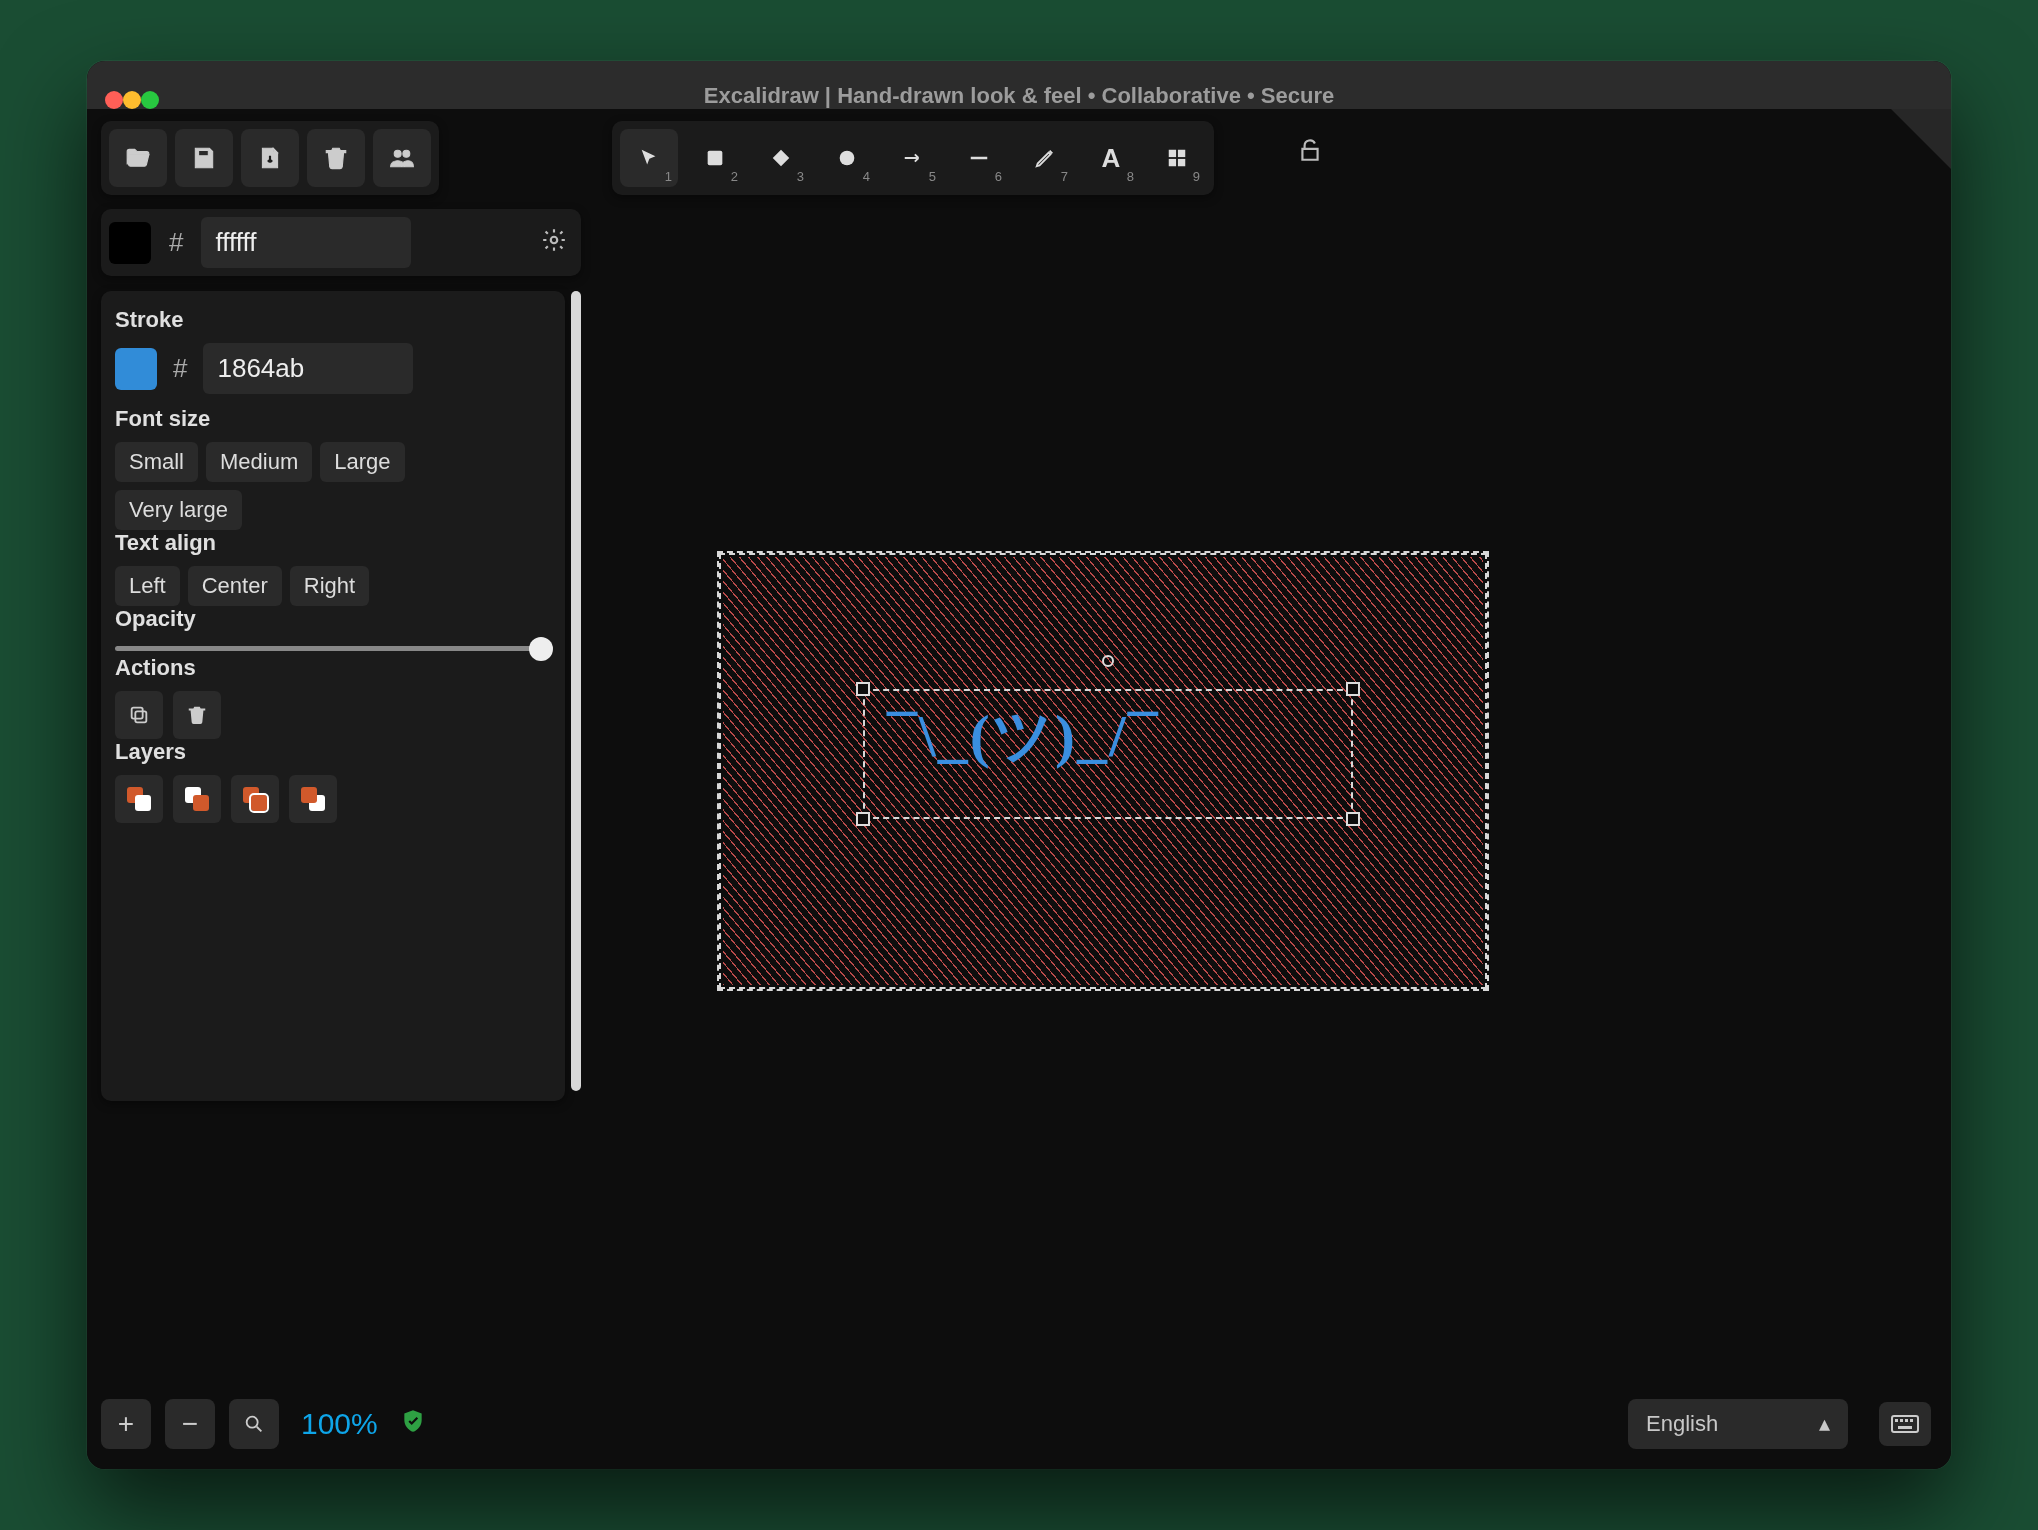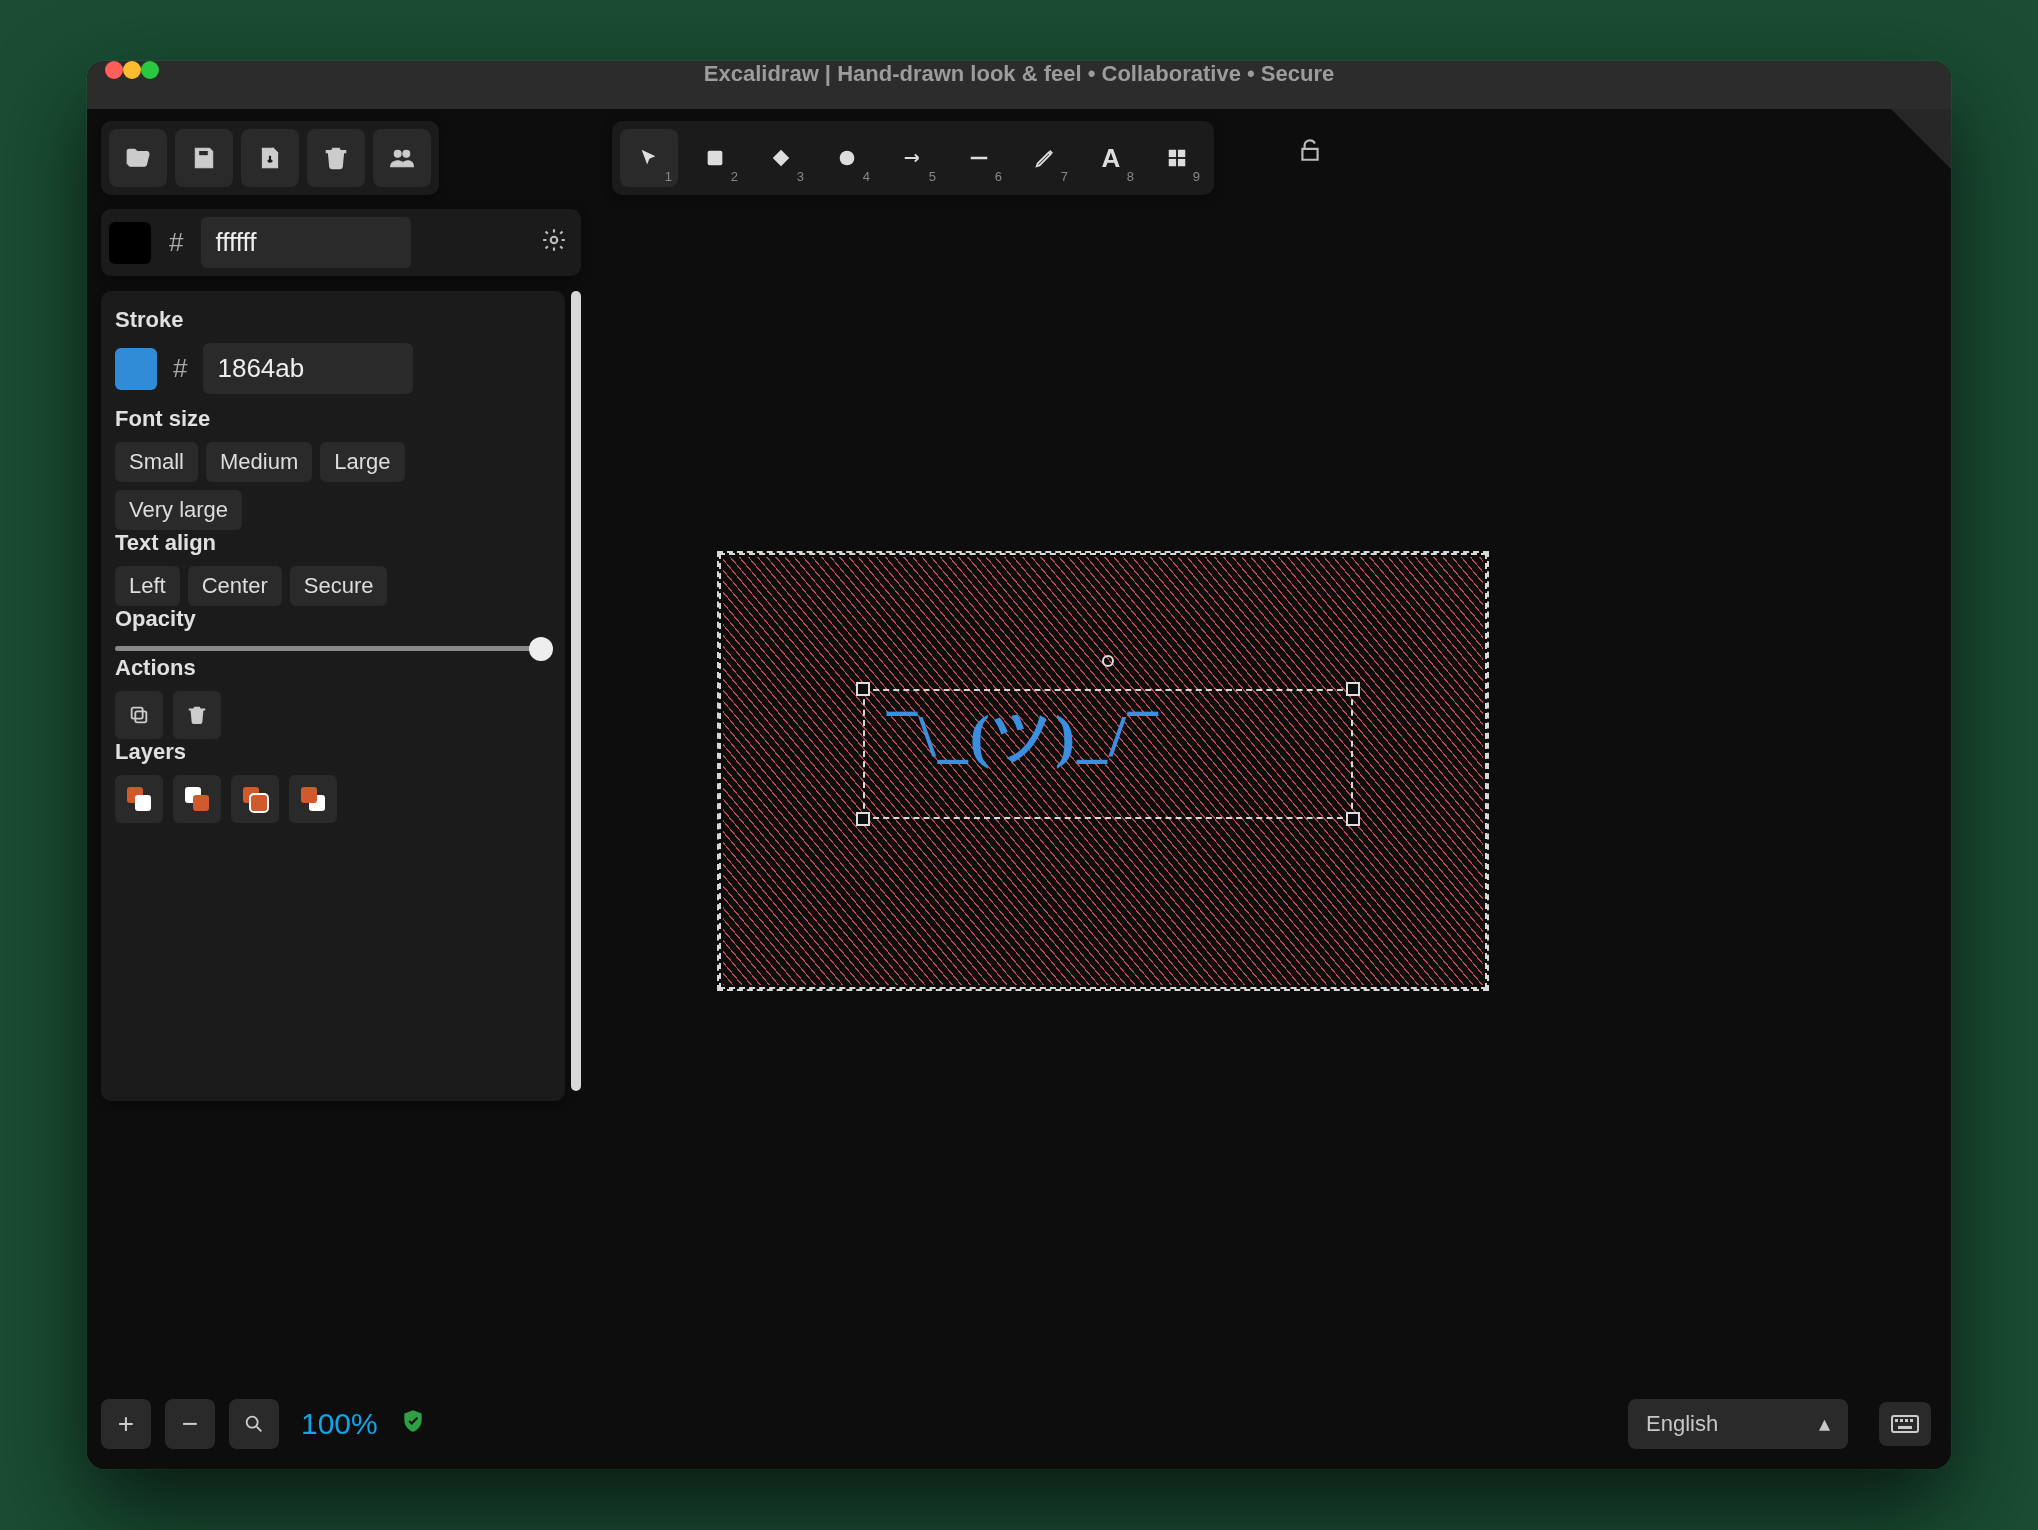--- a/index.html
+++ b/index.html
@@ -15,21 +15,21 @@
     width: 1864px; height: 1408px;
     background: #0d0d0d;
     border-radius: 18px;
     box-shadow: 0 40px 90px rgba(0,0,0,0.65), 0 0 0 1px rgba(255,255,255,0.05);
     overflow: hidden;
     position: relative;
     display: flex; flex-direction: column;
   }
   .titlebar {
     height: 48px; background: #2c2c2c;
-    display: flex; align-items: flex-start; padding: 0 18px;
+    display: flex; align-items: flex-end; padding: 0 18px;
     gap: 0; flex-shrink: 0;
     position: relative;
   }
   .tl { width: 18px; height: 18px; border-radius: 50%; }
   .tl.r { background: #ff5f57; } .tl.y { background: #febc2e; } .tl.g { background: #28c840; }
   .titlebar-title {
     position: absolute; left: 0; right: 0; text-align: center;
     font-size: 22px; color: #9c9c9c; font-weight: 600;
     pointer-events: none;
   }
@@ -292,21 +292,21 @@
           </div>
           <div class="pillrow" style="margin-top:8px;">
             <div class="pill">Very large</div>
           </div>
         </div>
         <div class="sec">
           <h4>Text align</h4>
           <div class="pillrow">
             <div class="pill">Left</div>
             <div class="pill">Center</div>
-            <div class="pill">Secure</div>
+            <div class="pill">Right</div>
           </div>
         </div>
         <div class="sec">
           <h4>Opacity</h4>
           <div class="slider">
             <div class="knob"></div>
           </div>
         </div>
         <div class="sec">
           <h4>Actions</h4>

